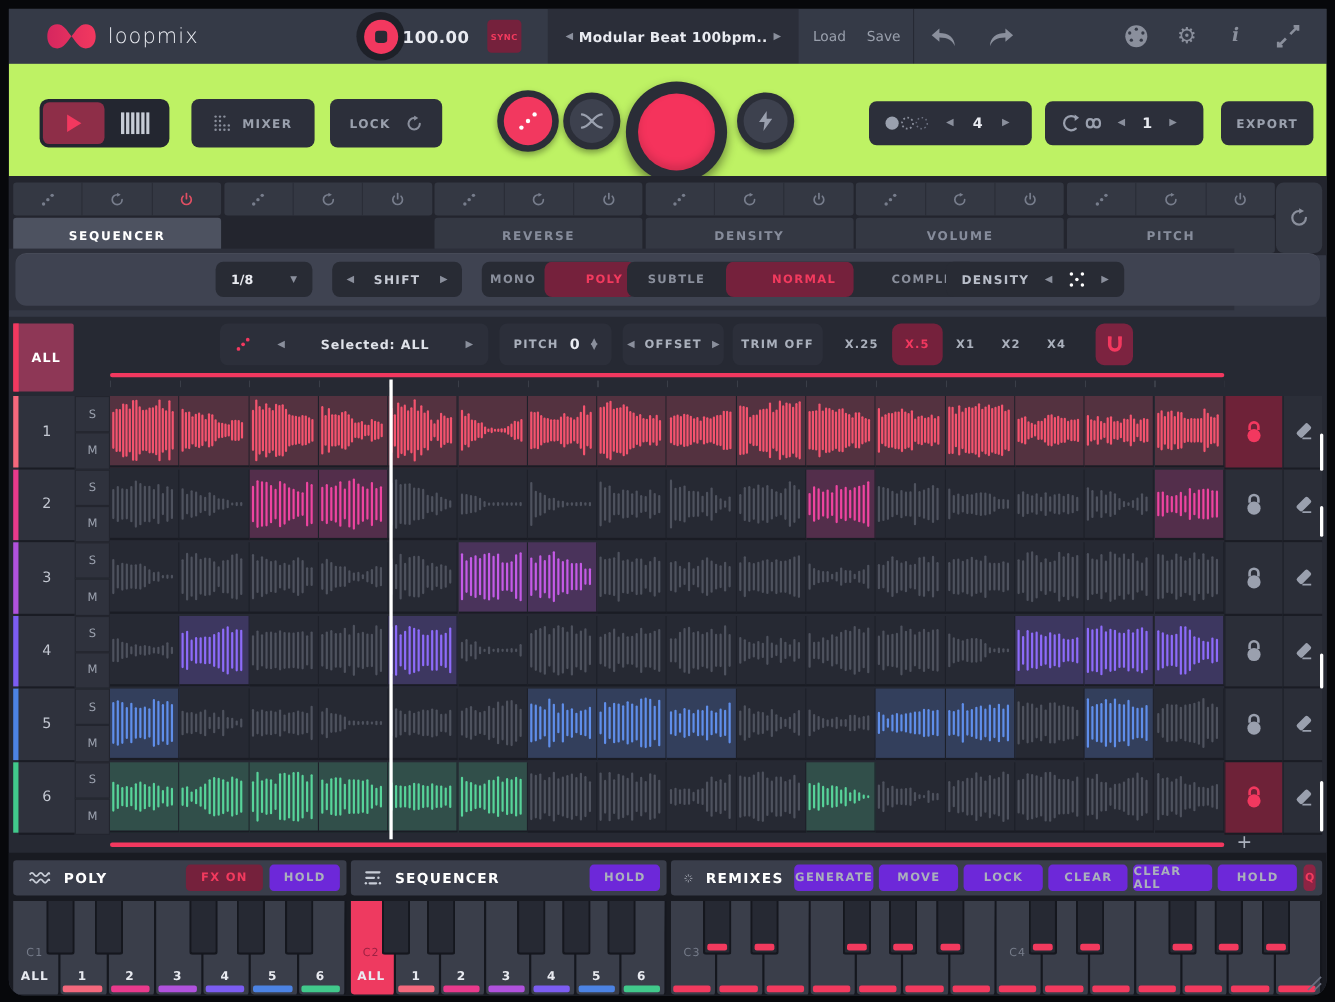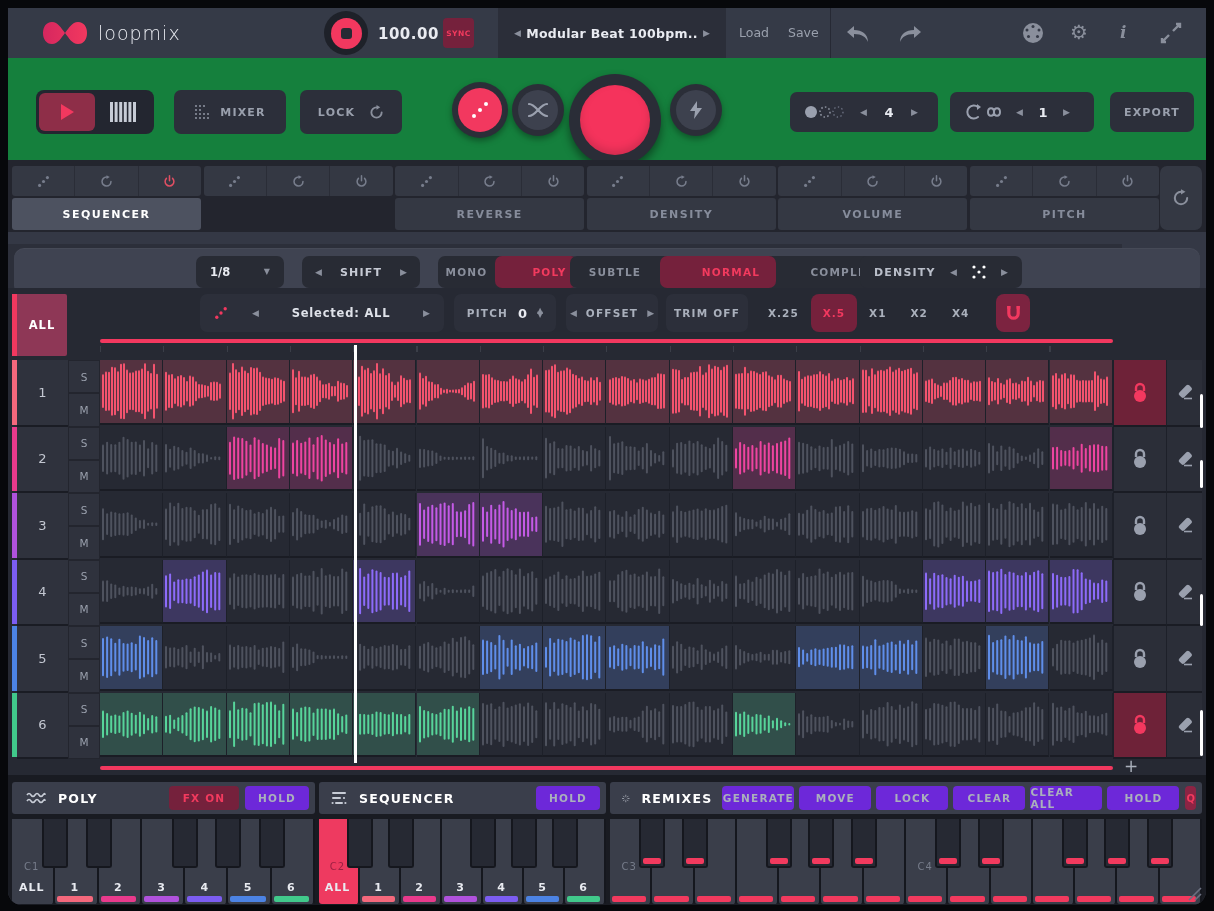--- a/index.html
+++ b/index.html
@@ -11,33 +11,33 @@
   .lbl{color:#9aa0ad;font-size:11px;font-weight:bold;letter-spacing:1.2px;}
   .whitetxt{color:#e9ebf1;}
   .btn{background:#2c2f3a;border-radius:7px;display:flex;align-items:center;justify-content:center;}
   .pinkbtn{background:#75213c;border-radius:6px;display:flex;align-items:center;justify-content:center;}
   .pinktxt{color:#f23a5e;}
   .arrow{color:#8a8f9c;font-size:9px;line-height:1;}
   
   .header{position:absolute;left:0;top:0;width:1198px;height:50px;background:#353a47;}
   .presetbox{position:absolute;background:#2b2e39;height:50px;top:0;display:flex;align-items:center;justify-content:space-between;}
   
-  .transport{position:absolute;left:0;top:50px;width:1198px;height:102px;background:#15803d;}
+  .transport{position:absolute;left:0;top:50px;width:1198px;height:102px;background:#bef264;}
   .ring{border-radius:50%;display:flex;align-items:center;justify-content:center;}
   
   .tabstrip{position:absolute;left:0;top:152px;width:1198px;height:72px;background:#23252e;}
   .tabcol{position:absolute;top:6px;}
   .iconbar{height:30px;background:#343843;border-radius:3px;display:flex;align-items:center;}
   .iconbar .seg{flex:1;display:flex;align-items:center;justify-content:center;height:100%;}
   .iconbar .seg + .seg{border-left:1px solid #2a2d37;}
   .tabbtn{margin-top:2px;height:32px;background:#343843;border-radius:3px;display:flex;align-items:center;justify-content:center;
           color:#868c9b;font-size:11px;font-weight:bold;letter-spacing:1.5px;}
   .tabbtn.active{background:#4d5260;color:#ffffff;}
   
-  .setwrap{position:absolute;left:0;top:236px;width:1114px;height:56px;background:#2c2f3a;}
+  .setwrap{position:absolute;left:0;top:218px;width:1114px;height:56px;background:#2c2f3a;}
   .setpanel{position:absolute;left:6px;top:4px;width:1186px;height:48px;background:#3f4351;border-radius:10px;
             box-shadow:inset 0 1px 0 rgba(255,255,255,.04);}
   .ctl{position:absolute;top:8px;height:32px;background:#282b34;border-radius:7px;display:flex;align-items:center;}
   .seg2{display:flex;height:32px;background:#282b34;border-radius:7px;overflow:hidden;}
   .seg2 div{display:flex;align-items:center;justify-content:center;font-size:10.5px;font-weight:bold;
             letter-spacing:1.2px;color:#8a8f9c;}
   .seg2 div.sel{background:#75213c;color:#f23a5e;border-radius:7px;padding-left:26px;}
   
   .gridbg{position:absolute;left:0;top:280px;width:1198px;height:487px;background:#262933;}
   .cell{position:absolute;box-sizing:border-box;border-right:1px solid #1d2029;overflow:hidden;
@@ -77,21 +77,21 @@
           </defs>
       <path fill="url(#lg)" d="M10 3 C4 3 1 8 1 14 C1 20 4 25 10 25 C16 25 19 19 23 14 C27 9 30 3 36 3 C42 3 45 8 45 14 C45 20 42 25 36 25 C30 25 27 19 23 14 C19 9 16 3 10 3 Z"></path>
     </svg>
     <span class="abs whitetxt" style="left:90px;top:14px;font-size:19px;letter-spacing:1px;font-weight:300">loopmix</span>
 
     <div class="abs ring" style="left:316px;top:3px;width:44px;height:44px;background:#1e2129">
       <div class="ring" style="width:31px;height:31px;background:#f2385f">
         <div style="width:11px;height:11px;background:#272a34;border-radius:3px"></div>
       </div>
     </div>
-    <span class="abs whitetxt" style="left:370px;top:17px;font-size:15px;font-weight:bold;letter-spacing:.5px">100.00</span>
+    <span class="abs whitetxt" style="left:358px;top:17px;font-size:15px;font-weight:bold;letter-spacing:.5px">100.00</span>
     <div class="abs pinkbtn" style="left:435px;top:10px;width:31px;height:30px;border-radius:4px">
       <span class="pinktxt" style="font-size:7.5px;font-weight:bold;letter-spacing:.5px">SYNC</span>
     </div>
 
     <div class="presetbox" style="left:490px;width:228px">
       <span class="arrow" style="padding-left:16px">◀</span>
       <span class="whitetxt" style="font-size:12.5px;font-weight:bold;letter-spacing:.3px">Modular Beat 100bpm..</span>
       <span class="arrow" style="padding-right:16px">▶</span>
     </div>
 

